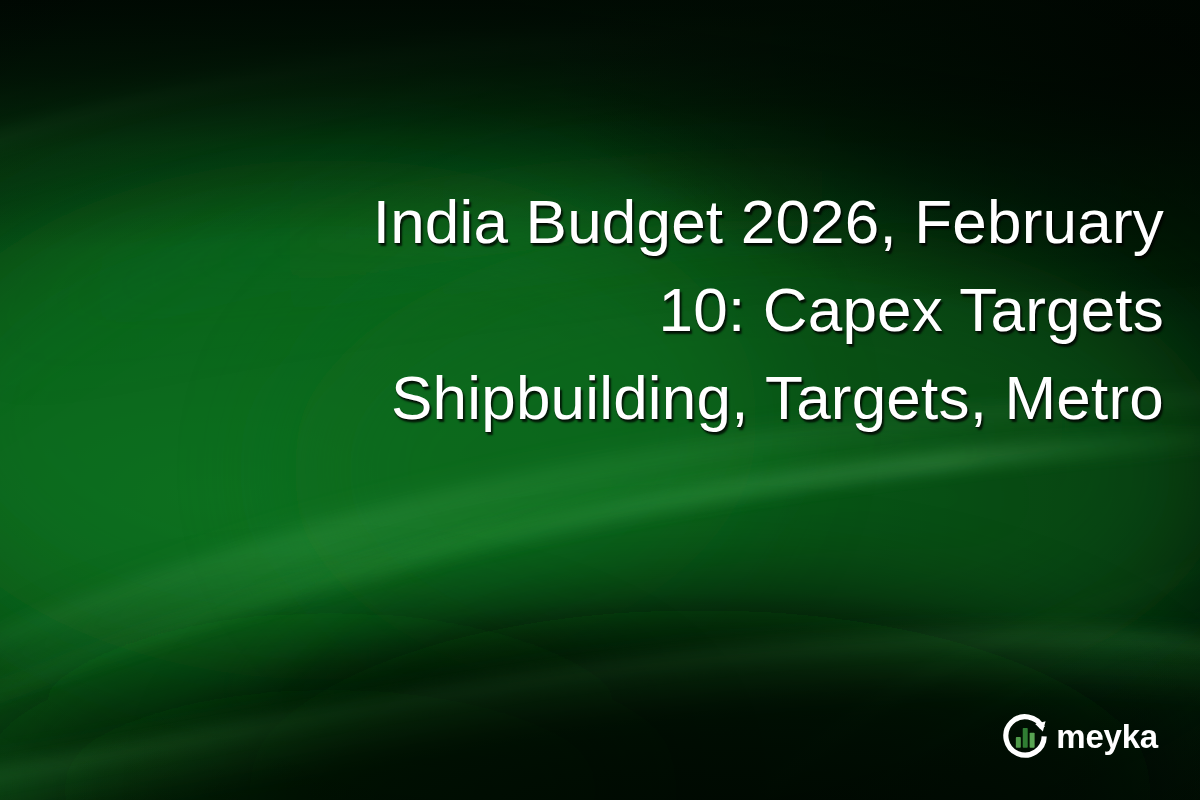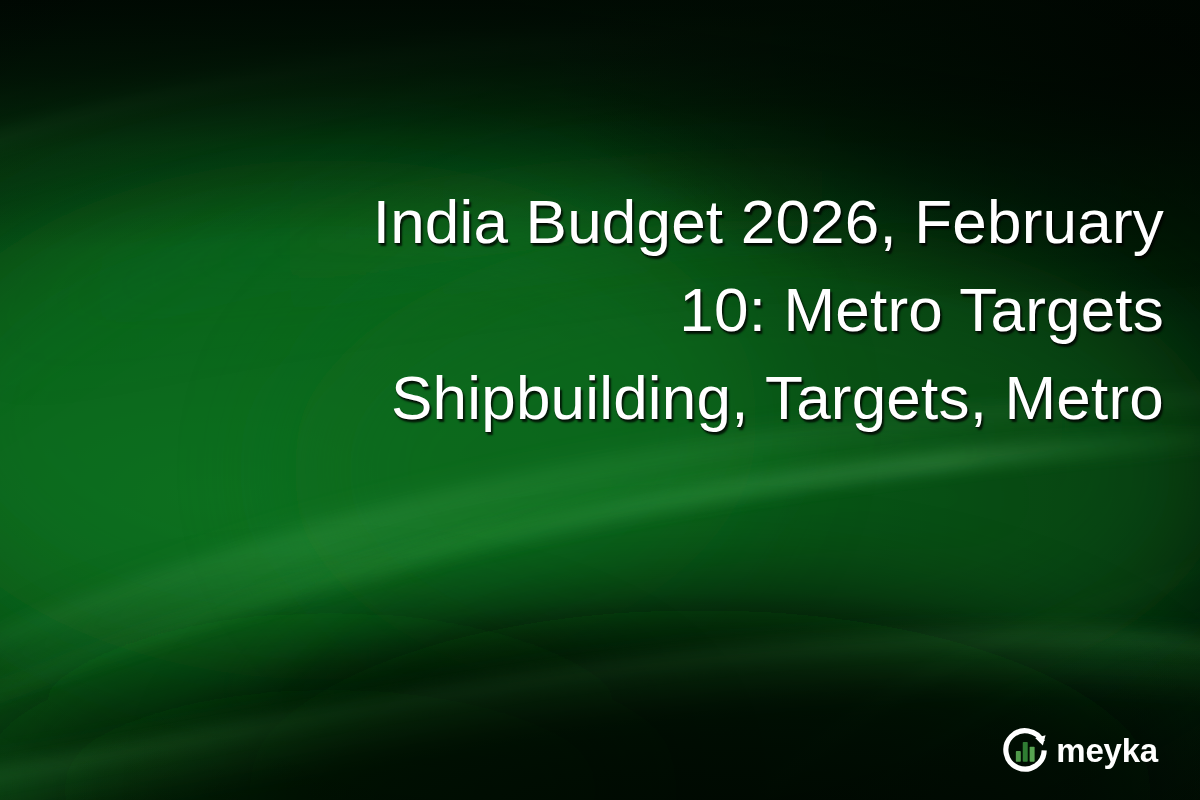--- a/index.html
+++ b/index.html
@@ -80,21 +80,21 @@
     white-space: nowrap;
     text-shadow:
       2px 3px 2px rgba(0,0,0,0.75),
       0 1px 1px rgba(0,0,0,0.55);
   }
 
   
   .brand {
     position: absolute;
     right: 42px;
-    bottom: 28px;
+    bottom: 42px;
     display: flex;
     align-items: center;
     gap: 7px;
   }
   .brand-mark {
     width: 46px;
     height: 46px;
     display: block;
     flex: 0 0 auto;
   }
@@ -185,21 +185,21 @@
     <path d="M 300 720 C 440 560, 700 480, 1020 500" stroke="#2f9b3c" stroke-width="6" fill="none" opacity="0.16" filter="url(#soft40)"></path>
   </svg>
 
   <div class="bg-layer bg-topdark"></div>
   <div class="bg-layer bg-rightdark"></div>
   <div class="bg-layer bg-botdark"></div>
   <div class="bg-layer bg-vignette"></div>
 
   <div class="headline">
     <span class="headline-line">India Budget 2026, February</span>
-    <span class="headline-line">10: Metro Targets</span>
+    <span class="headline-line">10: Capex Targets</span>
     <span class="headline-line">Shipbuilding, Targets, Metro</span>
   </div>
 
   <div class="brand">
     <svg class="brand-mark" viewBox="0 0 48 48" aria-hidden="true">
 
       <path d="M41.2 16.6 A20 20 0 1 0 43 25.4" fill="none" stroke="#ffffff" stroke-width="5.4" stroke-linecap="butt"></path>
 
       <path d="M33.6 12.4 L44.4 9.6 L41.6 20.4 Z" fill="#ffffff"></path>
 

